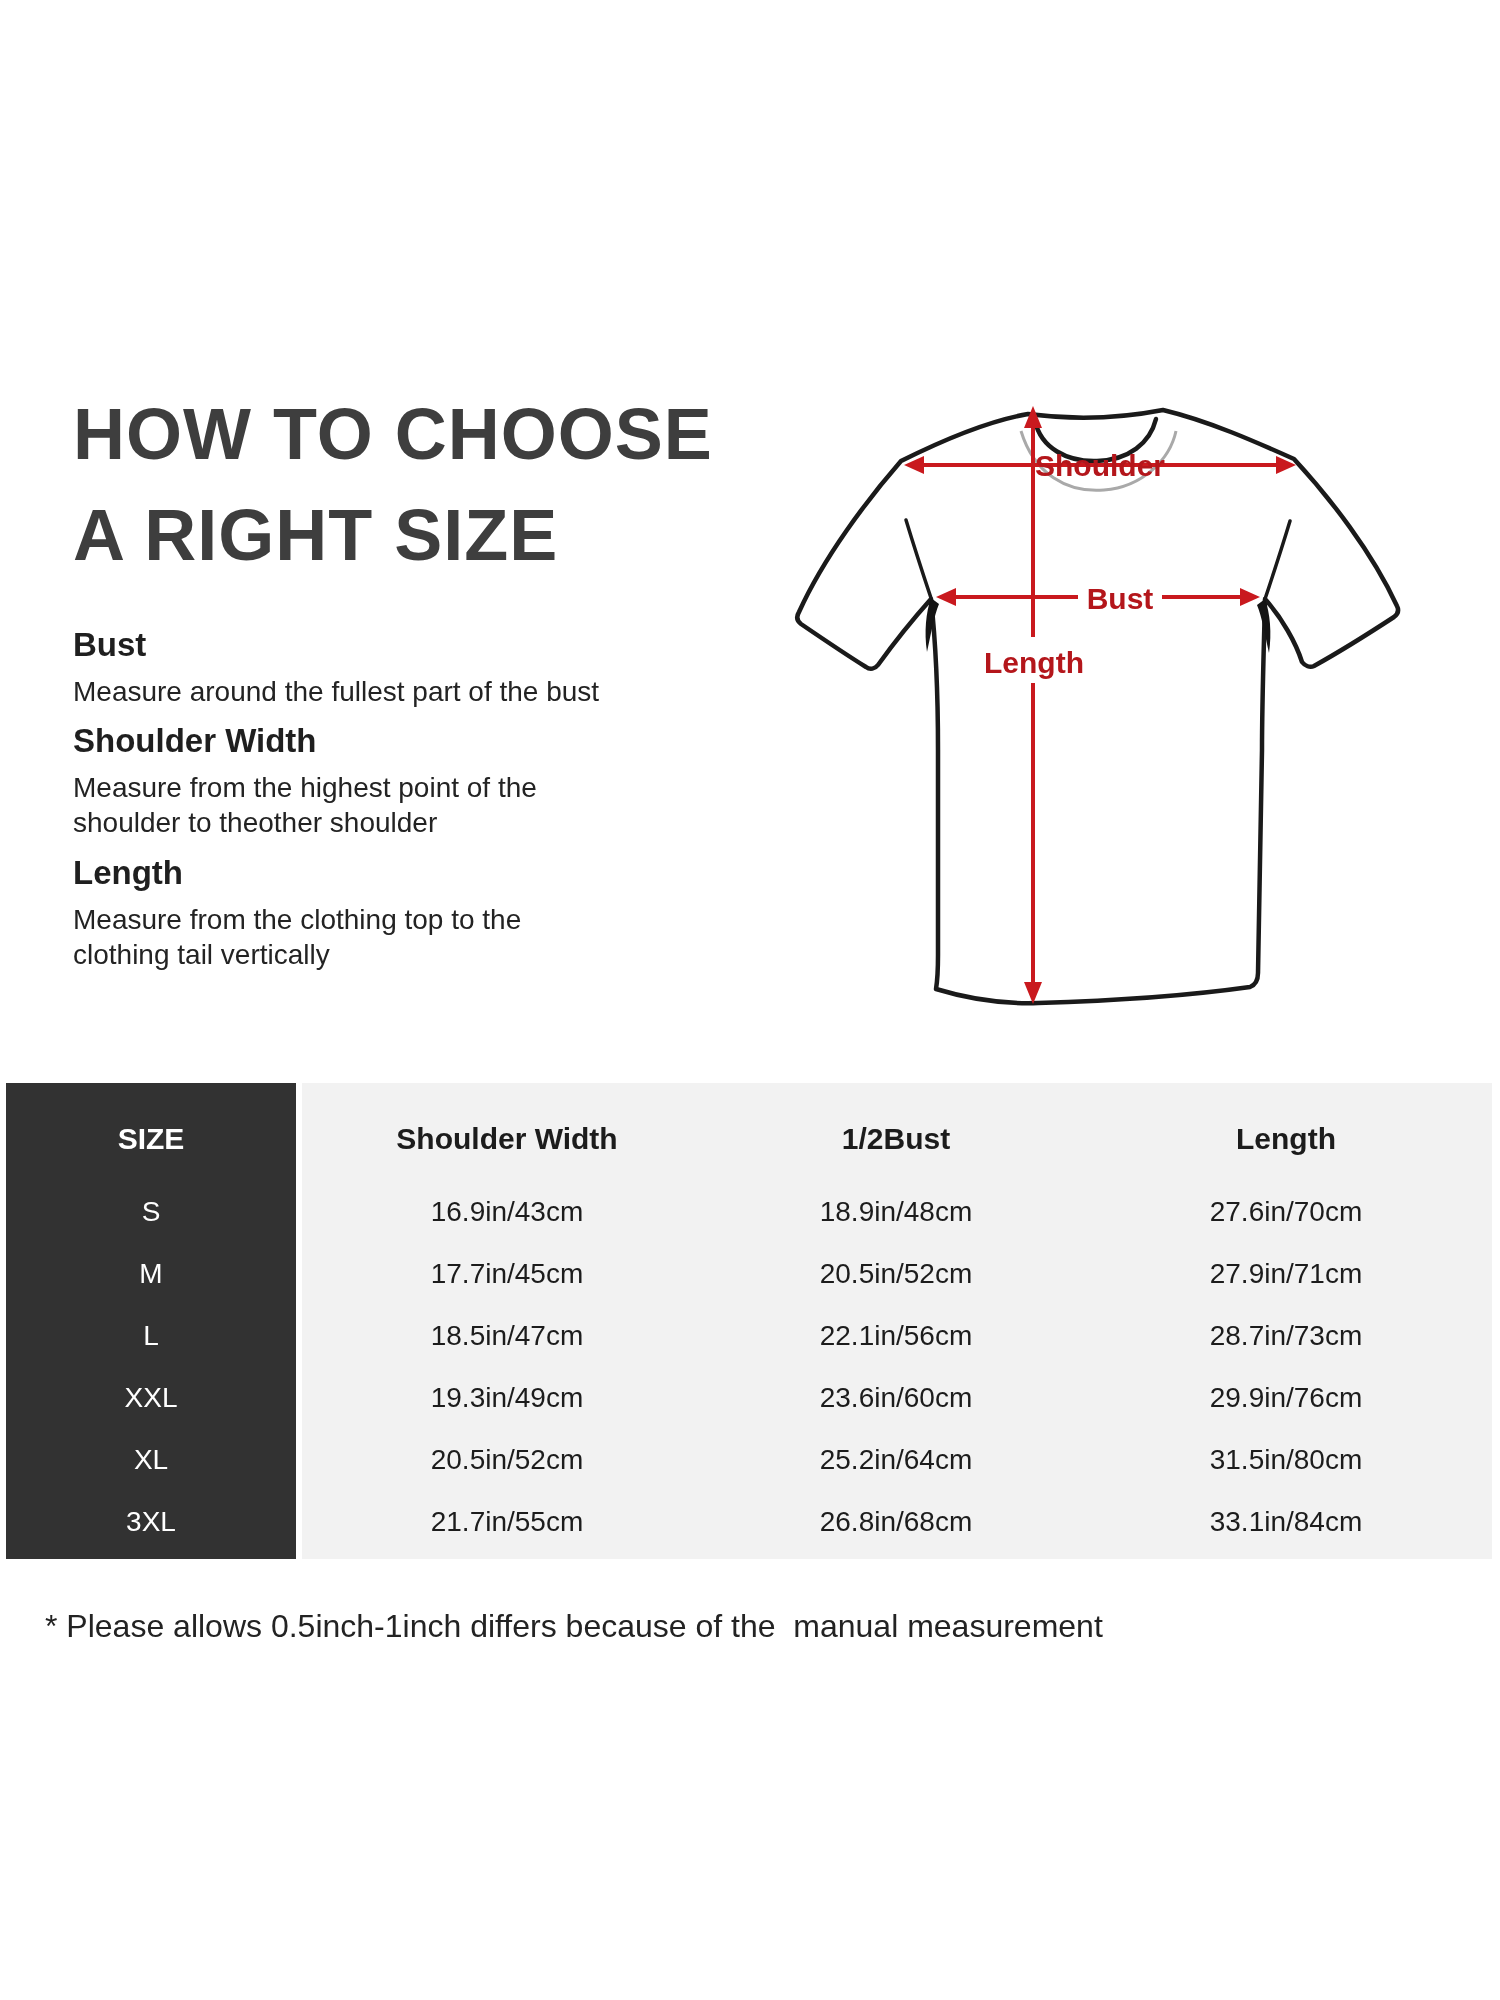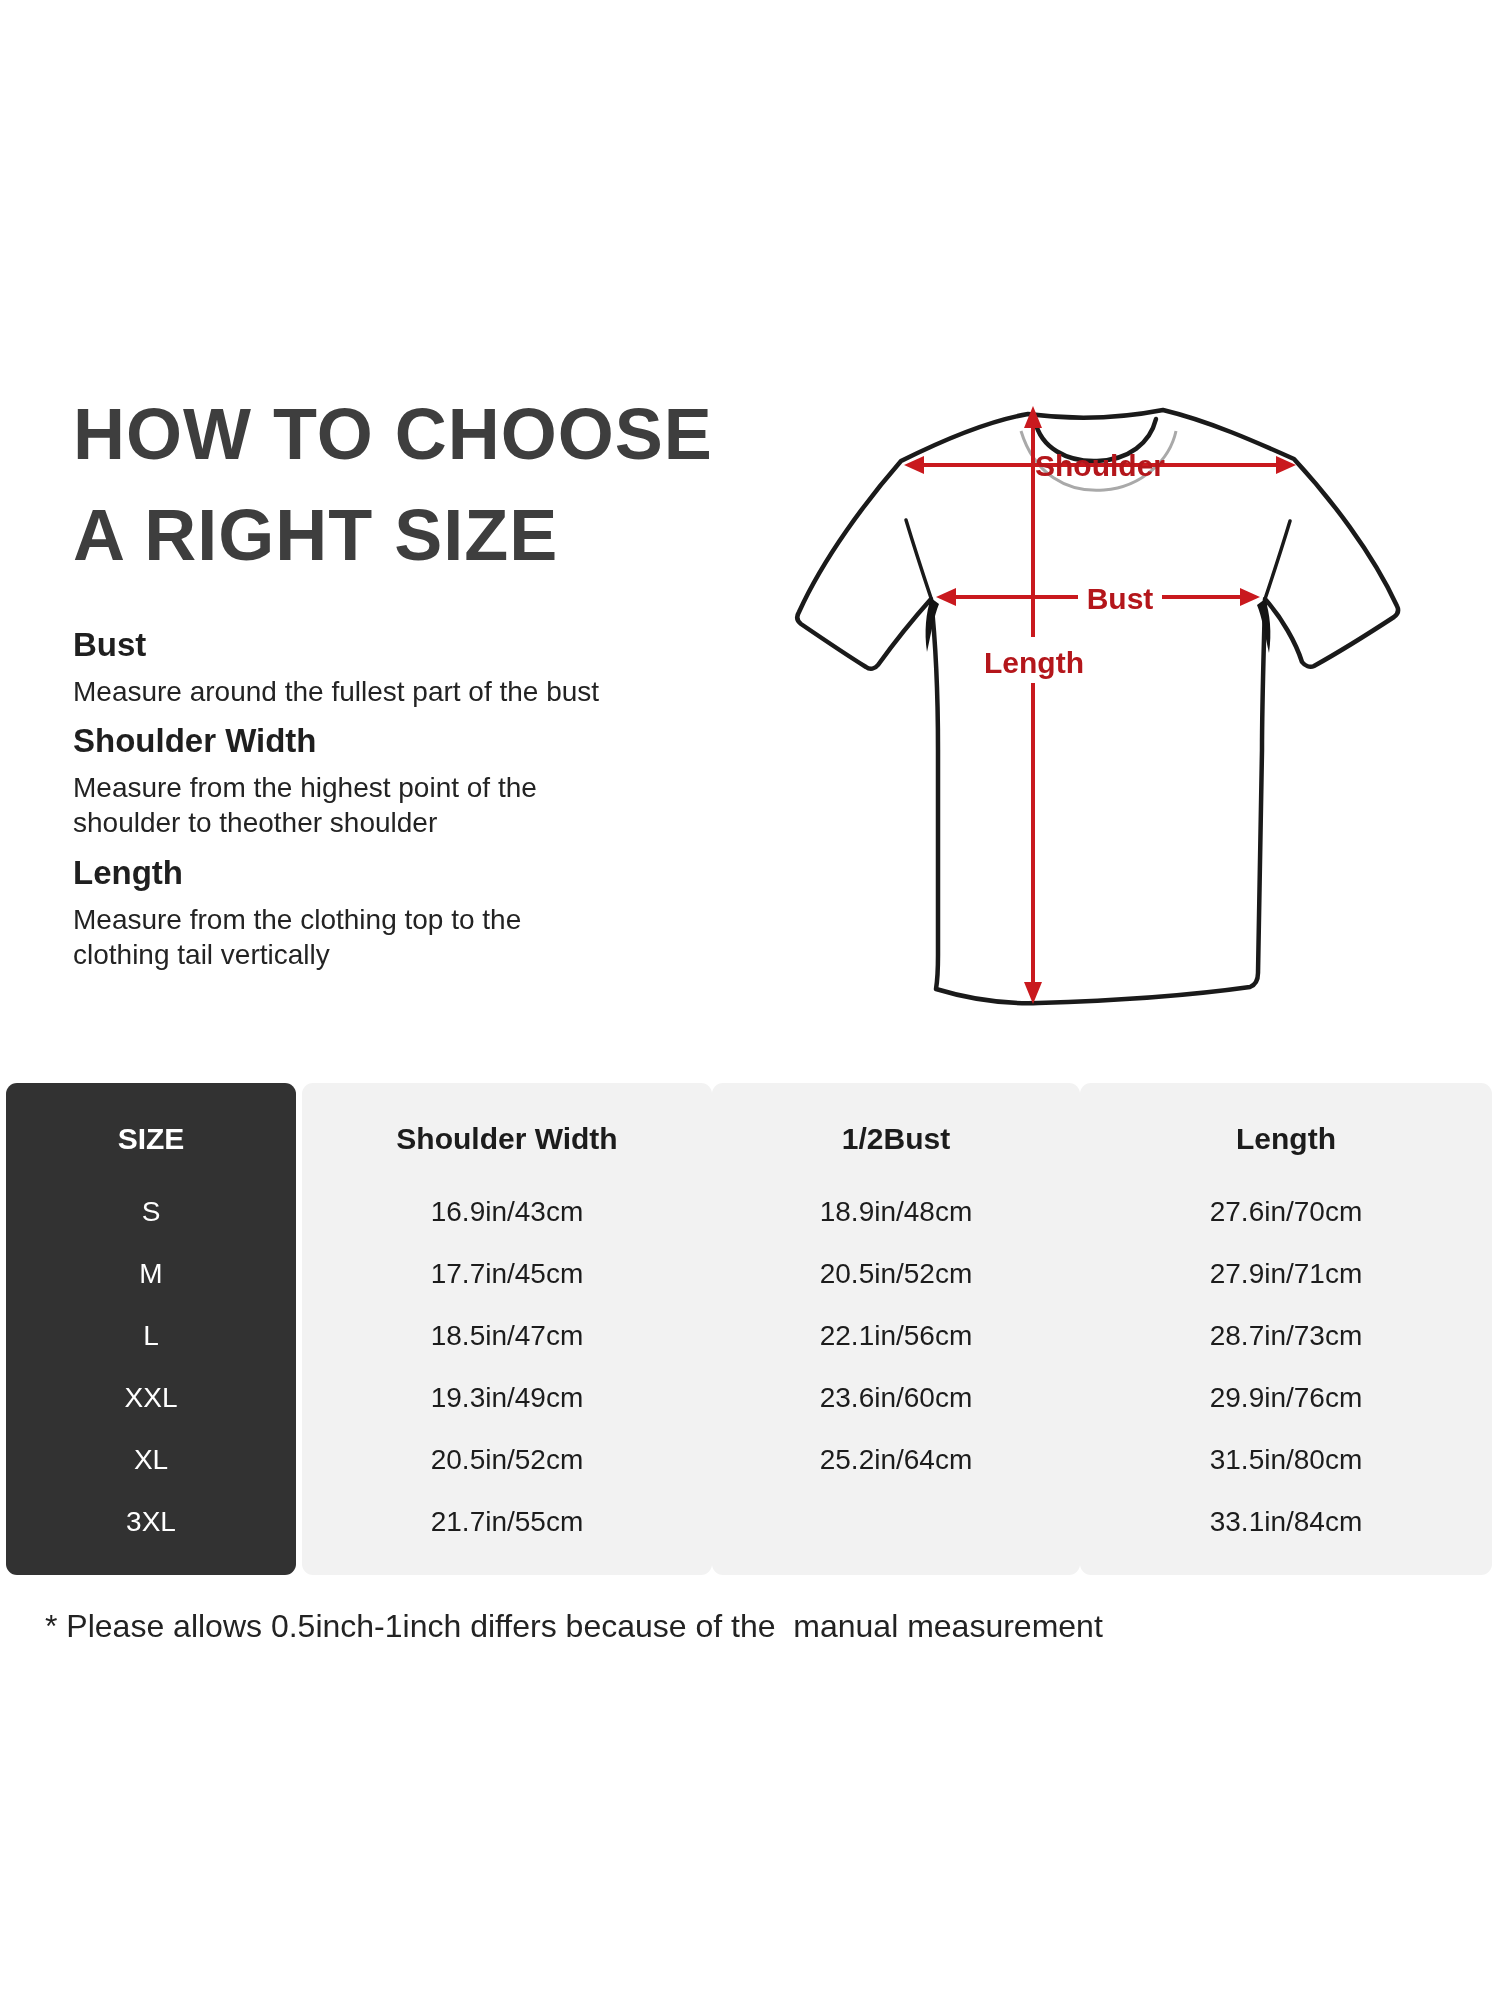--- a/index.html
+++ b/index.html
@@ -19,21 +19,21 @@
   .section p{margin:0;font-size:28px;line-height:35px;color:#232323;}
   #sec-bust{top:625px;}
   #sec-shoulder{top:721px;}
   #sec-length{top:853px;}
   
   #diagram{left:760px;top:360px;width:740px;height:700px;}
   
   .size-table{
     left:6px;top:1083px;width:1486px;display:flex;align-items:stretch;
   }
-  .col{display:flex;flex-direction:column;padding-bottom:22px;border-radius:11px;}
+  .col{display:flex;flex-direction:column;padding-bottom:6px;}
   .col-dark{width:290px;margin-right:6px;}
   .col-c2{width:410px;}
   .col-c3{width:368px;}
   .col-c4{width:412px;}
   .hcell{
     height:98px;display:flex;align-items:center;justify-content:center;
     font-size:30px;font-weight:700;padding-top:14px;box-sizing:border-box;
   }
   .cell{
     height:62px;display:flex;align-items:center;justify-content:center;
@@ -146,20 +146,21 @@
         </div>
     </div>
     <div class="col col-c3" style="background:#f2f2f2;color:#1c1c1c;align-items:center;">
       <div class="hcell">1/2Bust</div>
       <div>
           <div class="cell">18.9in/48cm</div>
           <div class="cell">20.5in/52cm</div>
           <div class="cell">22.1in/56cm</div>
           <div class="cell">23.6in/60cm</div>
           <div class="cell">25.2in/64cm</div>
+          <div class="cell">26.8in/68cm</div>
         </div>
     </div>
     <div class="col col-c4" style="background:#f2f2f2;color:#1c1c1c;">
       <div class="hcell">Length</div>
       <div>
           <div class="cell">27.6in/70cm</div>
           <div class="cell">27.9in/71cm</div>
           <div class="cell">28.7in/73cm</div>
           <div class="cell">29.9in/76cm</div>
           <div class="cell">31.5in/80cm</div>

